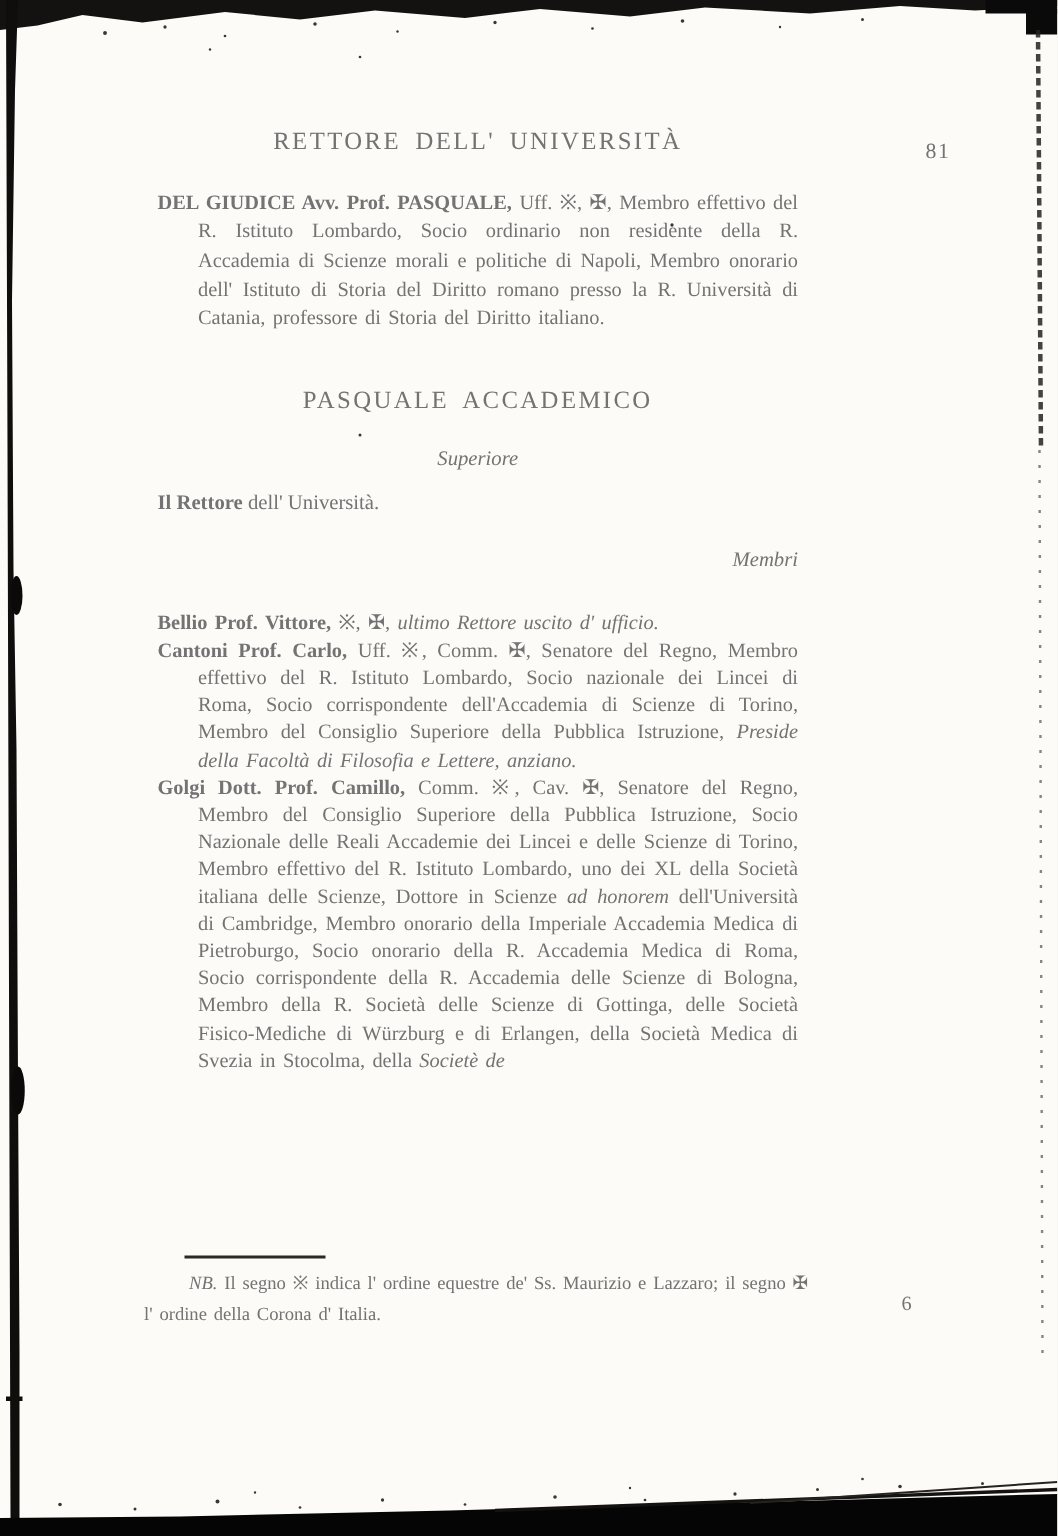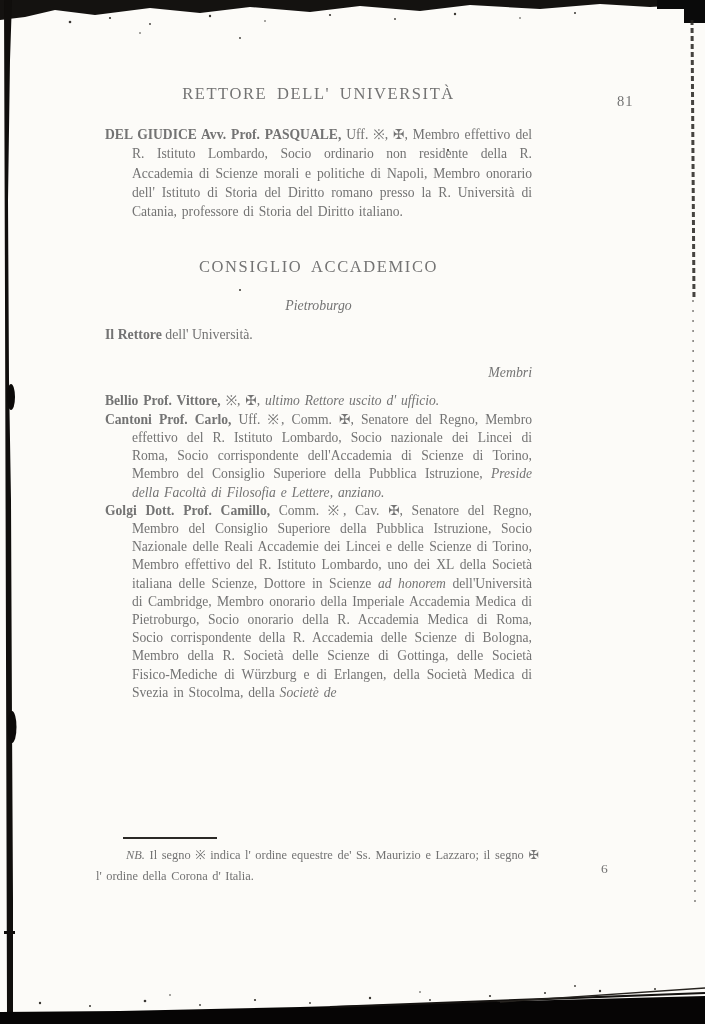--- a/index.html
+++ b/index.html
@@ -44,21 +44,21 @@
   .subhead{
     text-align:center;font-style:italic;
     font-size:13.8px;word-spacing:2px;
   }
   .subhead-presidente{margin-top:21px;}
   .subhead-membri{margin-top:21px;text-align:right;}
   .presidente-line{
     margin:0;margin-top:11px;
     font-size:13.8px;line-height:19px;
   }
-  .membri-list{margin-top:10px;}
+  .membri-list{margin-top:24px;}
   .entry-cantoni{line-height:18.2px;}
   .entry-golgi{line-height:18.2px;}
   .seg-bold{font-weight:bold;}
   .seg-italic{font-style:italic;}
   .footnote-rule{
     position:absolute;left:123px;top:837px;
     width:94px;height:2px;background:#2b2926;z-index:2;
   }
   .footnote{
     position:absolute;left:96px;top:845px;width:447px;
@@ -77,23 +77,23 @@
 <div class="page">
 
   <div class="page-number">81</div>
 
   <div class="content">
 
     <h1 class="sec-title title-rettore">RETTORE DELL' UNIVERSITÀ</h1>
 
     <p class="entry entry-rettore"><span class="seg-bold">DEL GIUDICE Avv. Prof. PASQUALE,</span><span> Uff. ※, ✠, Membro effettivo del R. Istituto Lombardo, Socio ordinario non residente della R. Accademia di Scienze morali e politiche di Napoli, Membro onorario dell' Istituto di Storia del Diritto romano presso la R. Università di Catania, professore di Storia del Diritto italiano.</span></p>
 
-    <h1 class="sec-title title-consiglio">CONSIGLIO ACCADEMICO</h1>
+    <h1 class="sec-title title-consiglio">PASQUALE ACCADEMICO</h1>
 
-    <div class="subhead subhead-presidente">Pietroburgo</div>
+    <div class="subhead subhead-presidente">Superiore</div>
 
     <p class="presidente-line"><span class="seg-bold">Il Rettore</span><span> dell' Università.</span></p>
 
     <div class="subhead subhead-membri">Membri</div>
 
     <div class="membri-list">
       <p class="entry entry-bellio"><span class="seg-bold">Bellio Prof. Vittore,</span><span> ※, ✠, </span><span class="seg-italic">ultimo Rettore uscito d' ufficio.</span></p>
       <p class="entry entry-cantoni"><span class="seg-bold">Cantoni Prof. Carlo,</span><span> Uff. ※, Comm. ✠, Senatore del Regno, Membro effettivo del R. Istituto Lombardo, Socio nazionale dei Lincei di Roma, Socio corrispondente dell'Accademia di Scienze di Torino, Membro del Consiglio Superiore della Pubblica Istruzione, </span><span class="seg-italic">Preside della Facoltà di Filosofia e Lettere, anziano.</span></p>
       <p class="entry entry-golgi"><span class="seg-bold">Golgi Dott. Prof. Camillo,</span><span> Comm. ※, Cav. ✠, Senatore del Regno, Membro del Consiglio Superiore della Pubblica Istruzione, Socio Nazionale delle Reali Accademie dei Lincei e delle Scienze di Torino, Membro effettivo del R. Istituto Lombardo, uno dei XL della Società italiana delle Scienze, Dottore in Scienze </span><span class="seg-italic">ad honorem</span><span> dell'Università di Cambridge, Membro onorario della Imperiale Accademia Medica di Pietroburgo, Socio onorario della R. Accademia Medica di Roma, Socio corrispondente della R. Accademia delle Scienze di Bologna, Membro della R. Società delle Scienze di Gottinga, delle Società Fisico-Mediche di Würzburg e di Erlangen, della Società Medica di Svezia in Stocolma, della </span><span class="seg-italic">Societè de</span></p>
     </div>

